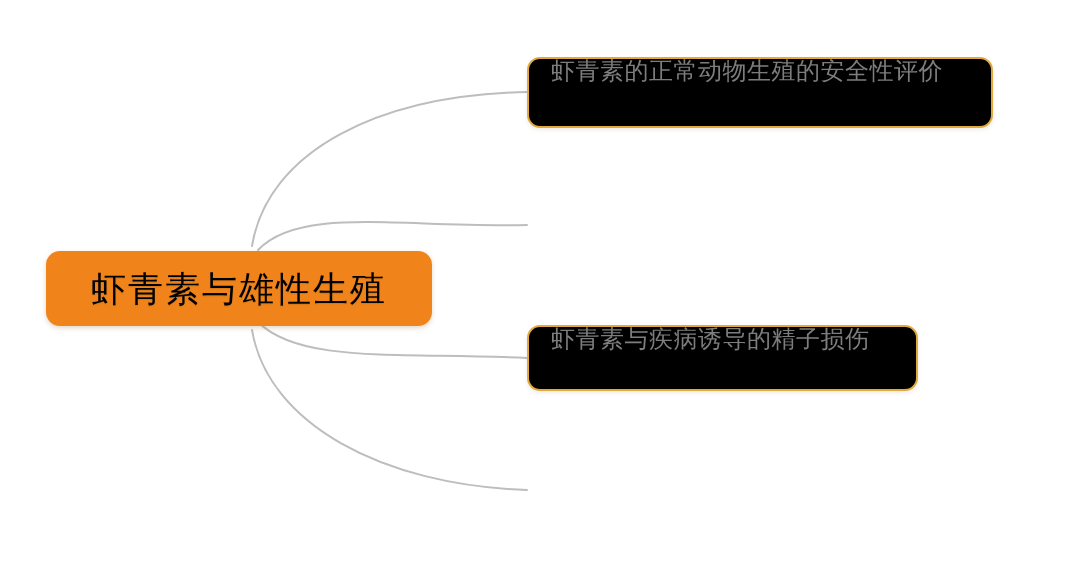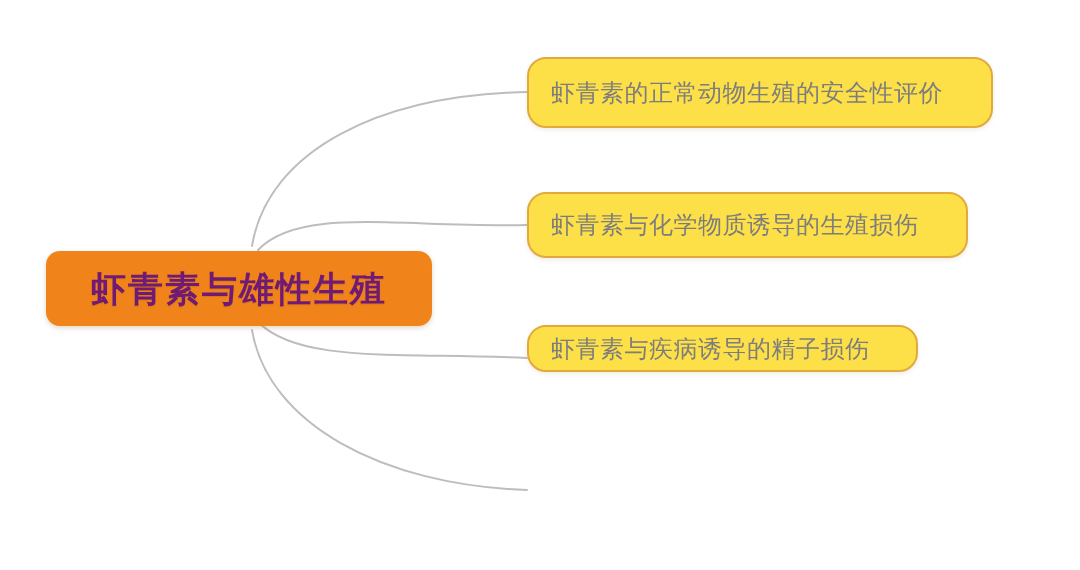--- a/index.html
+++ b/index.html
@@ -35,50 +35,49 @@
     height: 75px;
     border-radius: 14px;
     background: #F0841A;
     box-shadow: 0 2px 5px rgba(150, 110, 60, 0.28);
     z-index: 3;
     display: flex;
     align-items: center;
     justify-content: center;
   }
   .root-label {
-    color: #701a75;
+    color: #000000;
     font-size: 35px;
-    font-weight: bold;
+    font-weight: normal;
     letter-spacing: 2px;
     line-height: 1;
     white-space: nowrap;
     text-shadow: 0 1px 1px rgba(140, 80, 10, 0.25);
   }
   .branch-node {
     position: absolute;
     box-sizing: border-box;
     border: 2.5px solid #E2A93F;
-    border-radius: 19px;
-    background: #fde047;
+    border-radius: 13px;
+    background: #000000;
     box-shadow: 0 2px 4px rgba(170, 150, 120, 0.18);
     z-index: 2;
     display: flex;
-    align-items: center;
   }
   .branch-label {
     color: #7D7D7D;
     font-size: 24px;
     line-height: 1;
     letter-spacing: 0.5px;
     white-space: nowrap;
     padding-left: 22px;
   }
   .b0 { left: 527px; top: 57px;  width: 466px; height: 71px; }
   .b1 { left: 527px; top: 192px; width: 441px; height: 66px; }
-  .b2 { left: 527px; top: 325px; width: 391px; height: 47px; }
+  .b2 { left: 527px; top: 325px; width: 391px; height: 66px; }
   .b3 { left: 527px; top: 458px; width: 311px; height: 66px; }
 </style>
 </head>
 <body>
 
 <div id="canvas">
 
   <svg id="connectors" viewBox="0 0 1080 570" xmlns="http://www.w3.org/2000/svg">
     <g fill="none" stroke="#BDBDBD" stroke-width="2" stroke-linecap="round">
       <path d="M 252,246 C 268,150 380,95 527,92"></path>
@@ -89,22 +88,19 @@
   </svg>
 
   <div class="root-node">
     <span class="root-label">虾青素与雄性生殖</span>
   </div>
 
   <div class="branch-node b0">
     <span class="branch-label">虾青素的正常动物生殖的安全性评价</span>
   </div>
 
-  <div class="branch-node b1">
-    <span class="branch-label">虾青素与化学物质诱导的生殖损伤</span>
-  </div>
 
   <div class="branch-node b2">
     <span class="branch-label">虾青素与疾病诱导的精子损伤</span>
   </div>
 
 
 </div>
 
 </body></html>

